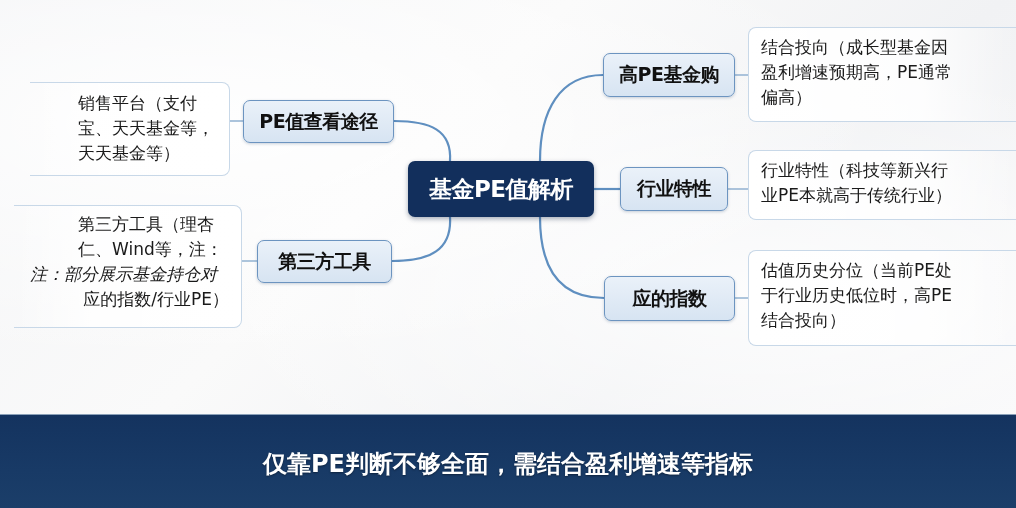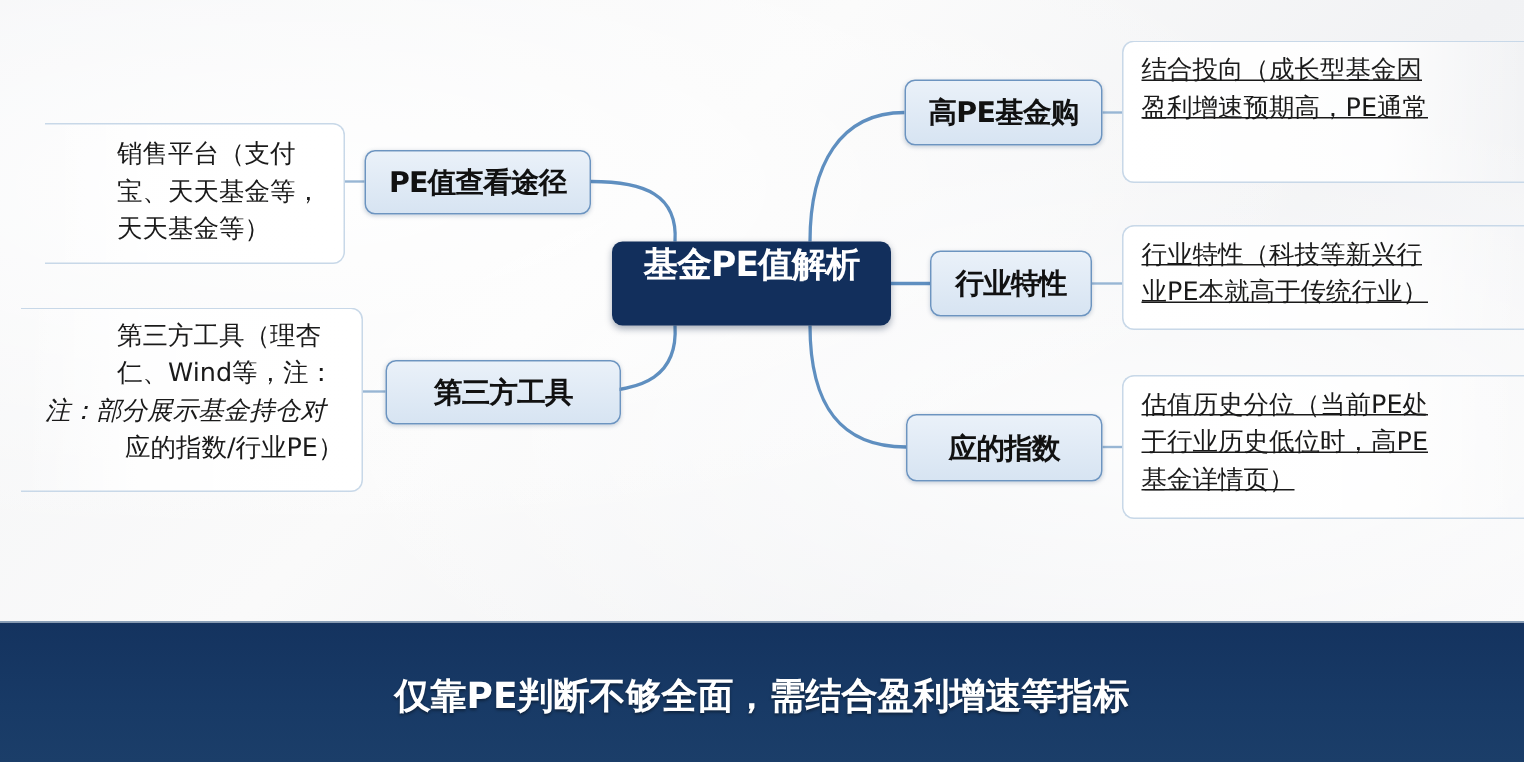--- a/index.html
+++ b/index.html
@@ -20,21 +20,21 @@
   svg.links { position: absolute; left: 0; top: 0; width: 1016px; height: 414px; }
   .links path { fill: none; stroke: #5f8fc0; stroke-width: 2.2; }
   .links path.thin { stroke: #98b6d4; stroke-width: 1.6; }
 
   .center-node {
     position: absolute; left: 408px; top: 161px; width: 186px; height: 56px;
     background: #122f5c;
     border-radius: 7px;
     box-shadow: 0 2px 5px rgba(10,30,60,0.35);
     color: #ffffff; font-weight: bold; font-size: 23px;
-    display: flex; align-items: flex-start; justify-content: center;
+    display: flex; align-items: center; justify-content: center;
     letter-spacing: -0.5px;
   }
   .branch {
     position: absolute;
     background: linear-gradient(180deg, #eaf1f9 0%, #d7e4f2 100%);
     border: 1.5px solid #6c94c0;
     border-radius: 7px;
     box-shadow: 0 1px 3px rgba(40,70,110,0.25);
     color: #111; font-weight: bold; font-size: 19px;
     display: flex; align-items: center; justify-content: center;
@@ -51,21 +51,20 @@
     border-left: none;
     border-top-left-radius: 0; border-bottom-left-radius: 0;
     background: linear-gradient(90deg, rgba(255,255,255,0) 0%, rgba(255,255,255,0.85) 35%, #ffffff 100%);
     text-align: right;
   }
   .leaf.right {
     border-right: none;
     border-top-right-radius: 0; border-bottom-right-radius: 0;
     background: linear-gradient(90deg, #ffffff 0%, rgba(255,255,255,0.85) 65%, rgba(255,255,255,0) 100%);
     text-align: left;
-    text-decoration: underline;
   }
   .leaf .line { display: block; white-space: nowrap; }
 
   .banner {
     position: absolute; left: 0; top: 414px; width: 1016px; height: 94px;
     background: linear-gradient(180deg, #14335f 0%, #183a66 60%, #1b3e69 100%);
     border-top: 1px solid #8aa0b8;
     display: flex; align-items: center; justify-content: center;
   }
   .banner-text {
@@ -100,51 +99,52 @@
 
   <div class="branch" style="left:243px; top:100px; width:151px; height:43px;">
     <span>PE值查看途径</span>
   </div>
   <div class="leaf left" style="left:30px; top:82px; width:200px; height:94px; padding-right:14px;">
     <span class="line" style="text-align:left; padding-left:38px;">销售平台（支付</span>
     <span class="line" style="text-align:left; padding-left:38px;">宝、天天基金等，</span>
     <span class="line" style="text-align:left; padding-left:38px;">天天基金等）</span>
   </div>
 
-  <div class="branch" style="left:257px; top:240px; width:157px; height:43px;">
+  <div class="branch" style="left:257px; top:240px; width:135px; height:43px;">
     <span>第三方工具</span>
   </div>
   <div class="leaf left" style="left:14px; top:205px; width:228px; height:123px; padding:6px 12px 6px 10px;">
     <span class="line" style="text-align:left; padding-left:54px;">第三方工具（理杏</span>
     <span class="line" style="text-align:left; padding-left:54px;">仁、Wind等，注：</span>
     <span class="line" style="text-align:left; padding-left:6px;font-style:italic;">注：部分展示基金持仓对</span>
     <span class="line" style="text-align:right; padding-left:54px;">应的指数/行业PE）</span>
   </div>
 
   <div class="branch" style="left:603px; top:53px; width:132px; height:44px;">
     <span>高PE基金购</span>
   </div>
   <div class="leaf right" style="left:748px; top:27px; width:268px; height:95px; padding:7px 10px 7px 12px;">
     <span class="line">结合投向（成长型基金因</span>
     <span class="line">盈利增速预期高，PE通常</span>
+    <span class="line">偏高）</span>
   </div>
 
   <div class="branch" style="left:620px; top:167px; width:108px; height:44px;">
     <span>行业特性</span>
   </div>
   <div class="leaf right" style="left:748px; top:150px; width:268px; height:70px; padding:7px 10px 7px 12px;">
     <span class="line">行业特性（科技等新兴行</span>
     <span class="line">业PE本就高于传统行业）</span>
   </div>
 
   <div class="branch" style="left:604px; top:276px; width:131px; height:45px;">
     <span>应的指数</span>
   </div>
   <div class="leaf right" style="left:748px; top:250px; width:268px; height:96px; padding:7px 10px 7px 12px;">
     <span class="line">估值历史分位（当前PE处</span>
     <span class="line">于行业历史低位时，高PE</span>
-    <span class="line">基金详情页）</span>
+    <span class="line">结合投向）</span>
   </div>
 </div>
 
 <div class="banner">
   <span class="banner-text">仅靠PE判断不够全面，需结合盈利增速等指标</span>
 </div>
 
 </body></html>

